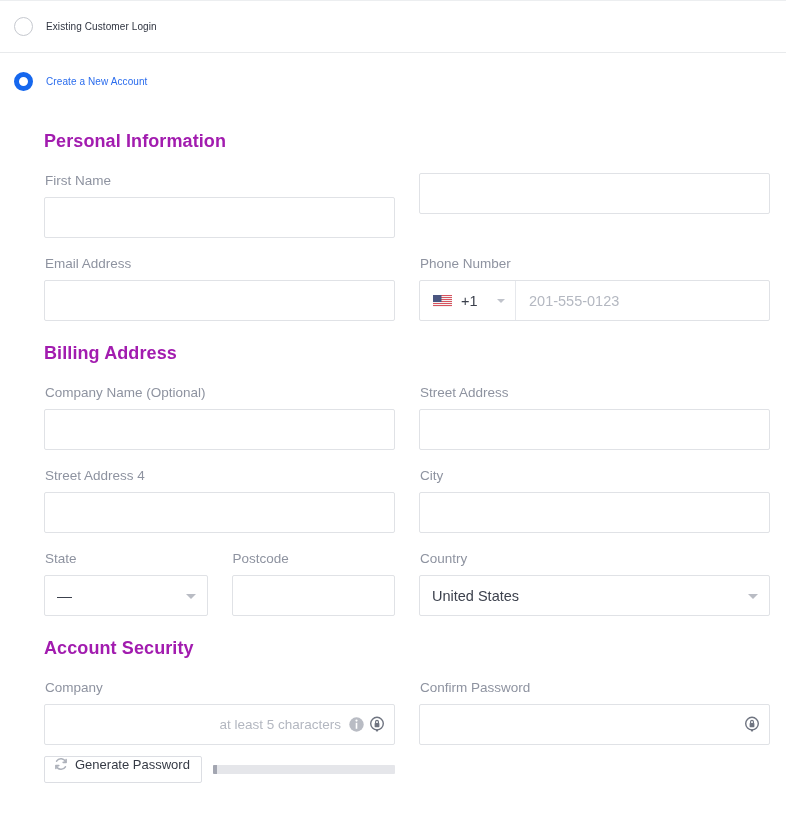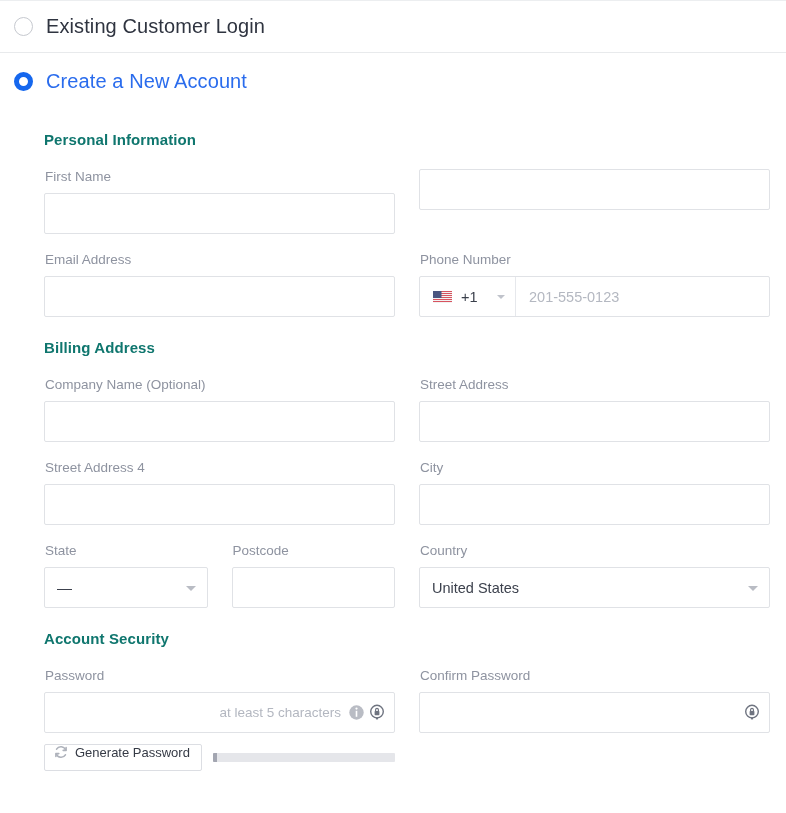--- a/index.html
+++ b/index.html
@@ -48,37 +48,37 @@
   }
   .radio.off {
     border: 1.6px solid #c6c9cf;
     background: #fff;
   }
   .radio.on {
     border: 5.5px solid #1567ee;
     background: #fff;
   }
   .acct-label {
-    font-size: 20px;
+    font-size: 10px;
     color: #2f3440;
     letter-spacing: .1px;
   }
   .acct-row.selected .acct-label {
     color: #2a6ced;
   }
 
   
   .form {
     padding: 22px 14px 0 44px;
     box-sizing: border-box;
   }
   .section-title {
-    font-size: 15px;
+    font-size: 18px;
     font-weight: bold;
-    color: #0f766e;
+    color: #a21caf;
     margin: 0 0 21px 0;
     letter-spacing: .1px;
   }
   .section-title.tight { margin-top: 0; }
 
   .row {
     display: flex;
     gap: 24px;
     margin-bottom: 18px;
   }
@@ -374,21 +374,21 @@
           <span>United States</span>
           <span class="caret"></span>
         </div>
       </div>
     </div>
 
     <h2 class="section-title" style="margin-top:22px;">Account Security</h2>
 
     <div class="row" style="margin-bottom:0;">
       <div class="col left">
-        <label class="field-label">Password</label>
+        <label class="field-label">Company</label>
         <div class="pw-wrap">
           <input class="input" type="password" value="" style="">
           <div class="pw-adorn">
             <span class="pw-hint">at least 5 characters</span>
             <span class="icon-btn">
               <svg viewBox="0 0 17 17" width="17" height="17" aria-hidden="true">
                 <circle cx="8.5" cy="8.5" r="7.2" fill="#b9bcc4"></circle>
                 <rect x="7.7" y="6.8" width="1.6" height="6" fill="#ffffff"></rect>
                 <circle cx="8.5" cy="4.6" r="1.1" fill="#ffffff"></circle>
               </svg>

